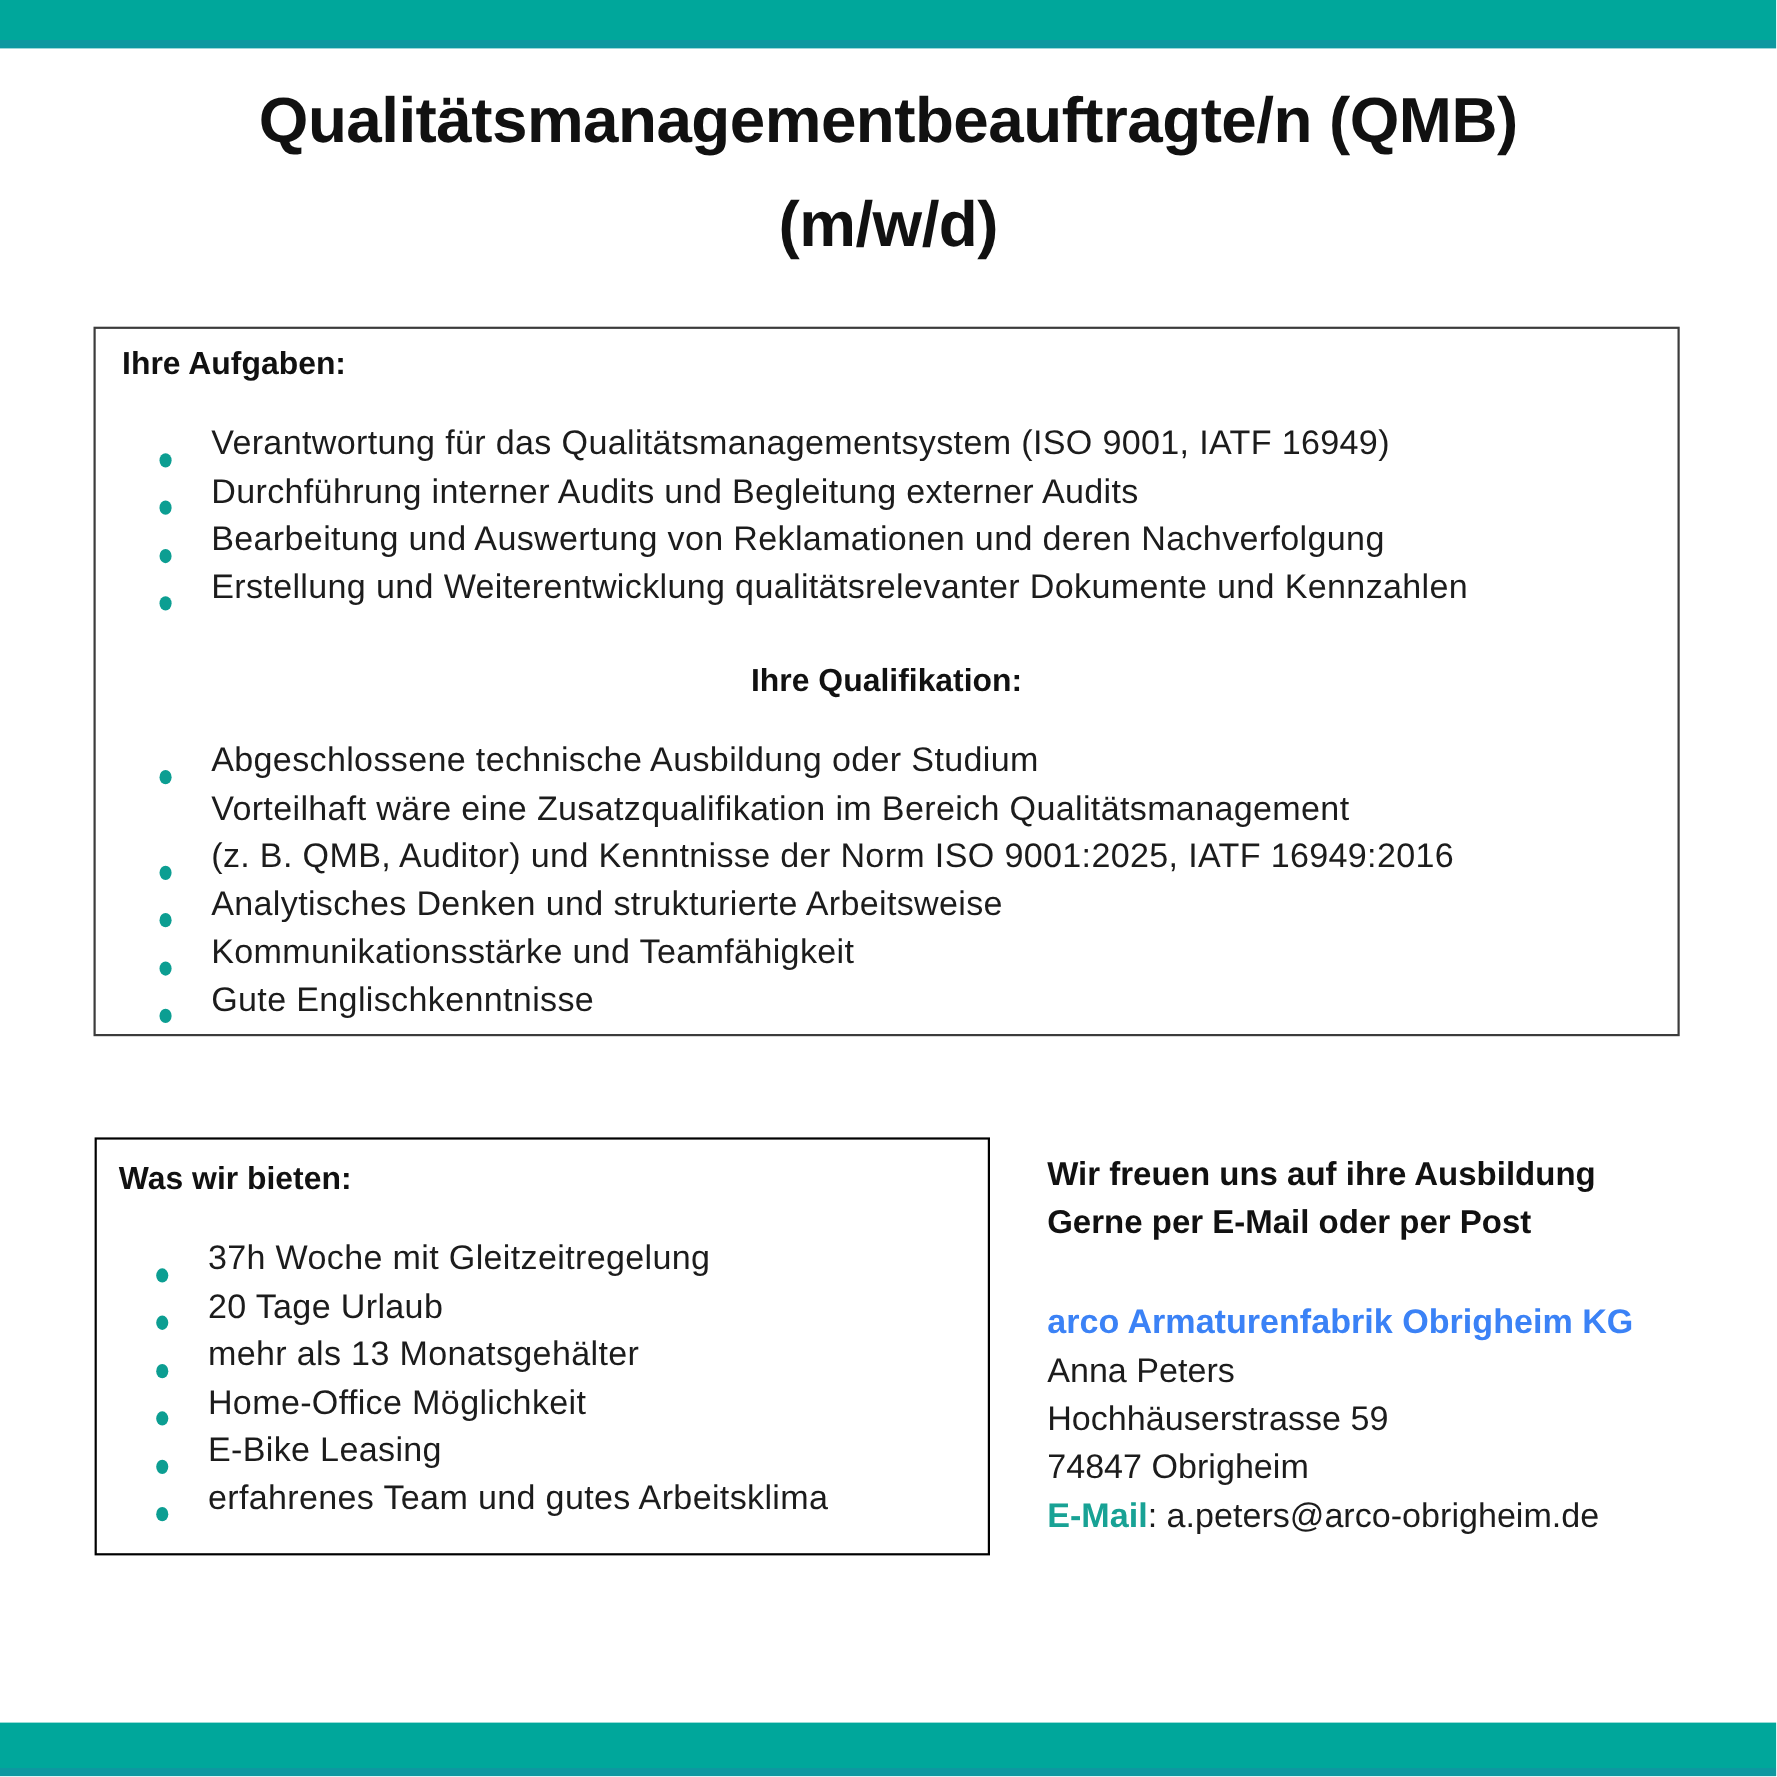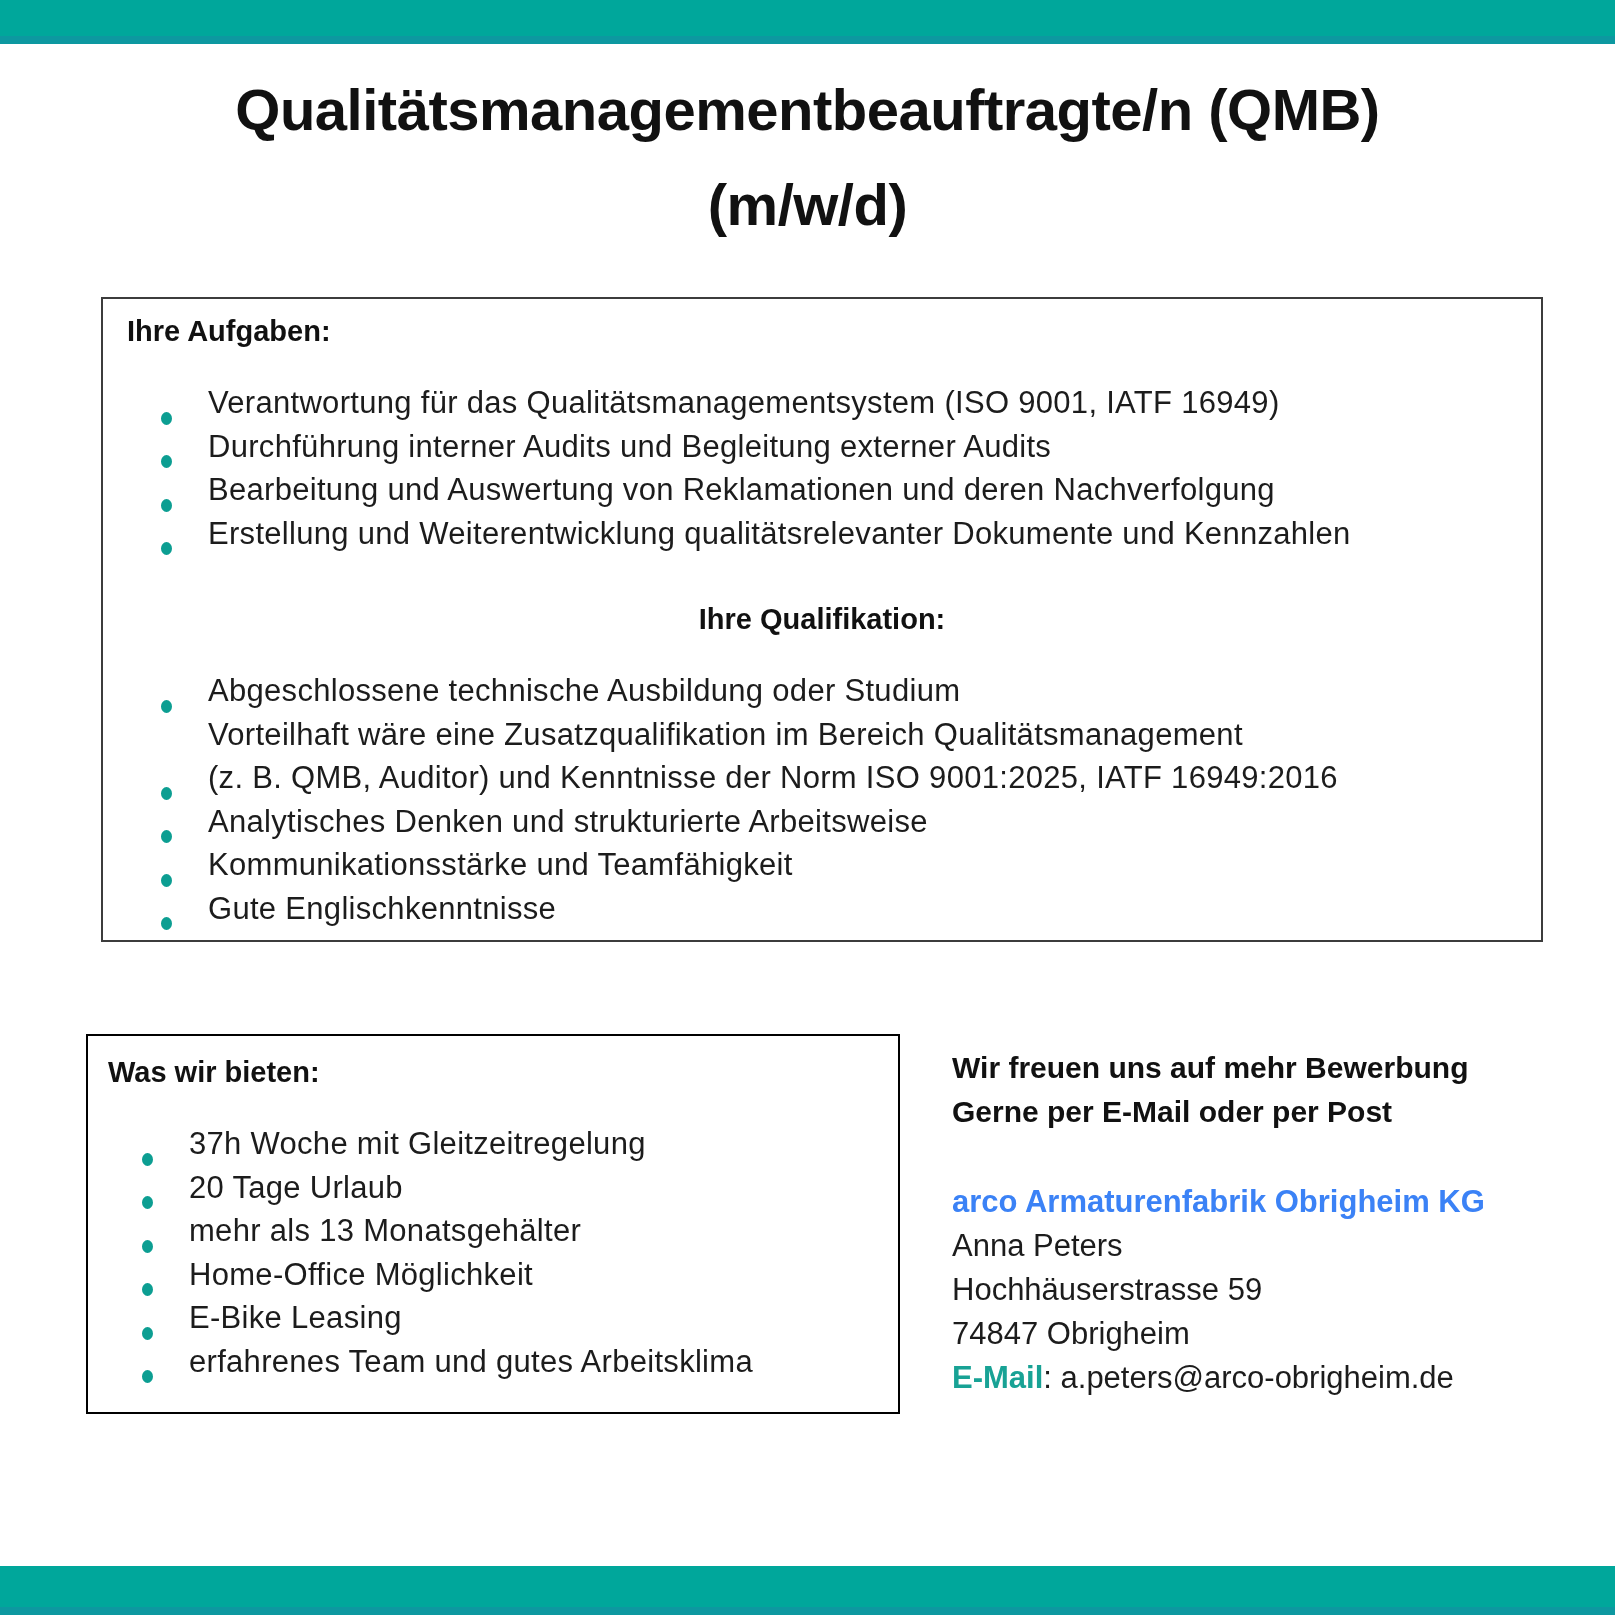--- a/index.html
+++ b/index.html
@@ -45,21 +45,20 @@
   }
 
   
   .box-main {
     position: absolute;
     left: 85px; top: 297px;
     width: 1442px; height: 645px;
     border: 2px solid #3c3c3c;
     box-sizing: border-box;
     padding: 12px 24px 0 24px;
-    margin-left: 16px;
   }
   .box-offer {
     position: absolute;
     left: 86px; top: 1034px;
     width: 814px; height: 380px;
     border: 2px solid #000000;
     box-sizing: border-box;
     padding: 16px 20px 0 20px;
   }
 
@@ -205,21 +204,21 @@
         <span class="li-text">E-Bike Leasing</span>
       </li>
       <li>
         <span class="dot"></span>
         <span class="li-text">erfahrenes Team und gutes Arbeitsklima</span>
       </li>
     </ul>
   </div>
 
   <div class="contact">
-    <div class="contact-line bold">Wir freuen uns auf mehr Bewerbung</div>
+    <div class="contact-line bold">Wir freuen uns auf ihre Ausbildung</div>
     <div class="contact-line bold">Gerne per E-Mail oder per Post</div>
     <div class="contact-line company">arco Armaturenfabrik Obrigheim KG</div>
     <div class="contact-line">Anna Peters</div>
     <div class="contact-line">Hochhäuserstrasse 59</div>
     <div class="contact-line">74847 Obrigheim</div>
     <div class="contact-line"><span class="email-label">E-Mail</span><span>: a.peters@arco-obrigheim.de</span></div>
   </div>
 
   <div class="bar-bottom"></div>
 

